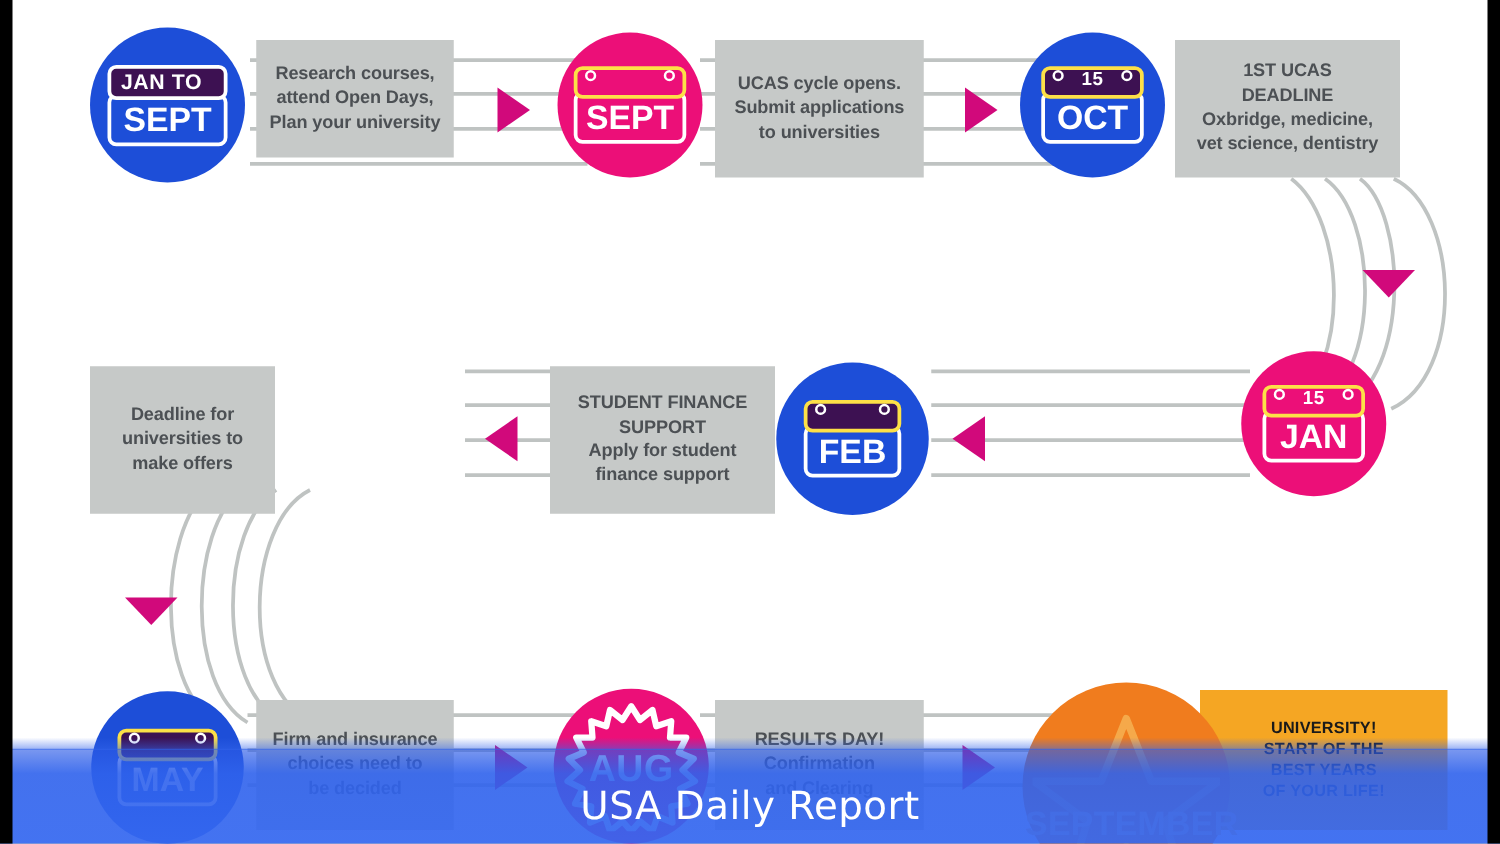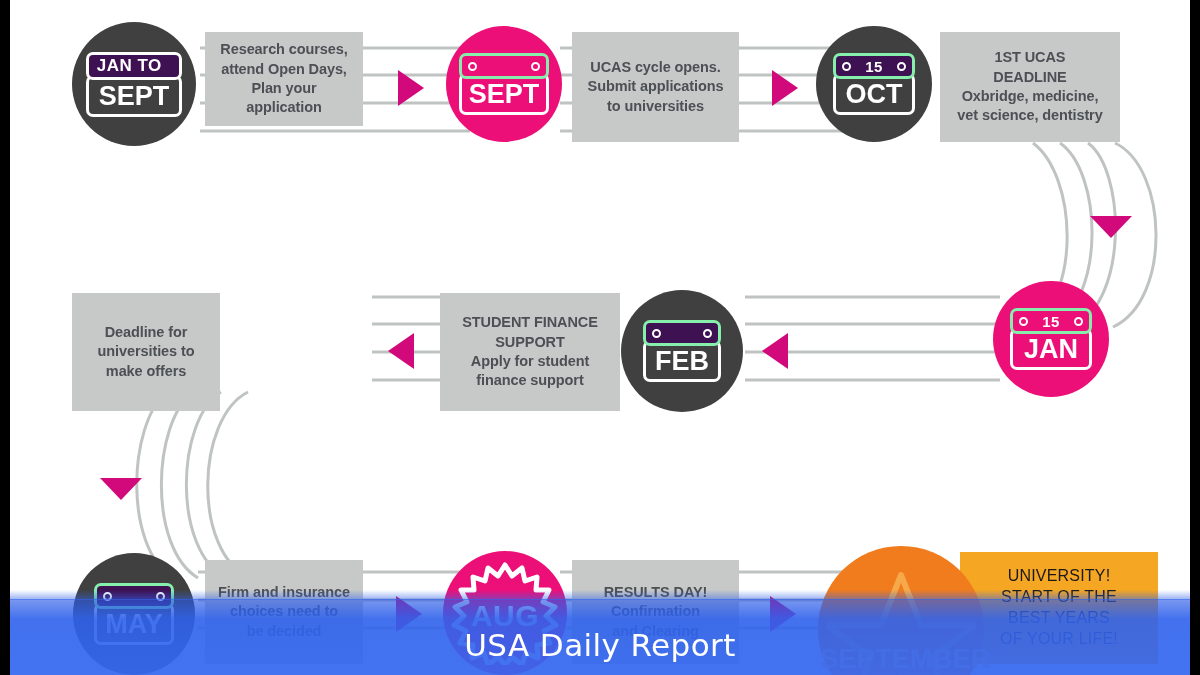--- a/index.html
+++ b/index.html
@@ -15,29 +15,29 @@
   .letterbox.right { right:0; }
 
   
   #wires { position:absolute; left:0; top:0; width:1200px; height:675px; z-index:1; }
 
   
   .circle {
     position:absolute; border-radius:50%;
     display:flex; align-items:center; justify-content:center; z-index:5;
   }
-  .c-purple { background:#404040; }
+  .c-purple { background:#1d4ed8; }
   .c-pink   { background:#EC0F78; }
   .c-orange { background:#F07C1E; }
 
   
   .cal { position:relative; color:#ffffff; }
   .cal .head {
-    border:3px solid #86efac; border-radius:7px;
-    display:flex; align-items:center; justify-content:center;
+    border:3px solid #fde047; border-radius:7px;
+    display:flex; justify-content:center;
     gap:4px; height:26px; padding:0 6px; position:relative; z-index:2;
     background:inherit;
   }
   .cal .ring {
     width:9px; height:9px; border:2.5px solid #fff; border-radius:50%;
     flex:0 0 auto;
   }
   .cal .daynum { font-weight:700; font-size:15px; line-height:1; letter-spacing:.5px; }
   .cal .body {
     border:3px solid #fff; border-radius:7px;
@@ -76,21 +76,21 @@
 
   
   .box {
     position:absolute; background:#C6C9C8; z-index:4;
     display:flex; flex-direction:column; align-items:center; justify-content:center;
     text-align:center; color:#4C5054; padding:6px 8px;
   }
   .box .line { font-size:14.5px; line-height:1.33; font-weight:600; letter-spacing:-.1px; }
   .box .line.b { font-weight:700; }
   .box.amber { background:#F5A623; color:#1a1a1a; }
-  .box.amber .line { font-weight:400; font-size:16px; line-height:1.3; letter-spacing:.2px; }
+  .box.amber .line { font-weight:700; font-size:13px; line-height:1.3; letter-spacing:.2px; }
 
   
   .tri { position:absolute; width:0; height:0; z-index:6; }
   .tri.right { border-left:26px solid #D1097B; border-top:18px solid transparent; border-bottom:18px solid transparent; }
   .tri.left  { border-right:26px solid #D1097B; border-top:18px solid transparent; border-bottom:18px solid transparent; }
   .tri.down  { border-top:22px solid #D1097B; border-left:21px solid transparent; border-right:21px solid transparent; }
 
   
   #overlay {
     position:absolute; left:0; right:0; bottom:0; height:76px; z-index:40;
@@ -154,21 +154,21 @@
   <div class="circle c-purple" style="left:72px; top:22px; width:124px; height:124px;">
     <div class="cal2">
       <div class="top">JAN TO</div>
       <div class="bot">SEPT</div>
     </div>
   </div>
 
   <div class="box" style="left:205px; top:32px; width:158px; height:94px;">
     <div class="line">Research courses,</div>
     <div class="line">attend Open Days,</div>
-    <div class="line">Plan your application</div>
+    <div class="line">Plan your university</div>
   </div>
 
   <div class="tri right" style="left:398px; top:70px;"></div>
 
   <div class="circle c-pink" style="left:446px; top:26px; width:116px; height:116px;">
     <div class="cal" style="background:#EC0F78;">
       <div class="head" style="background:#EC0F78; min-width:74px; justify-content:space-between;">
         <span class="ring"></span>
         <span class="ring"></span>
       </div>

